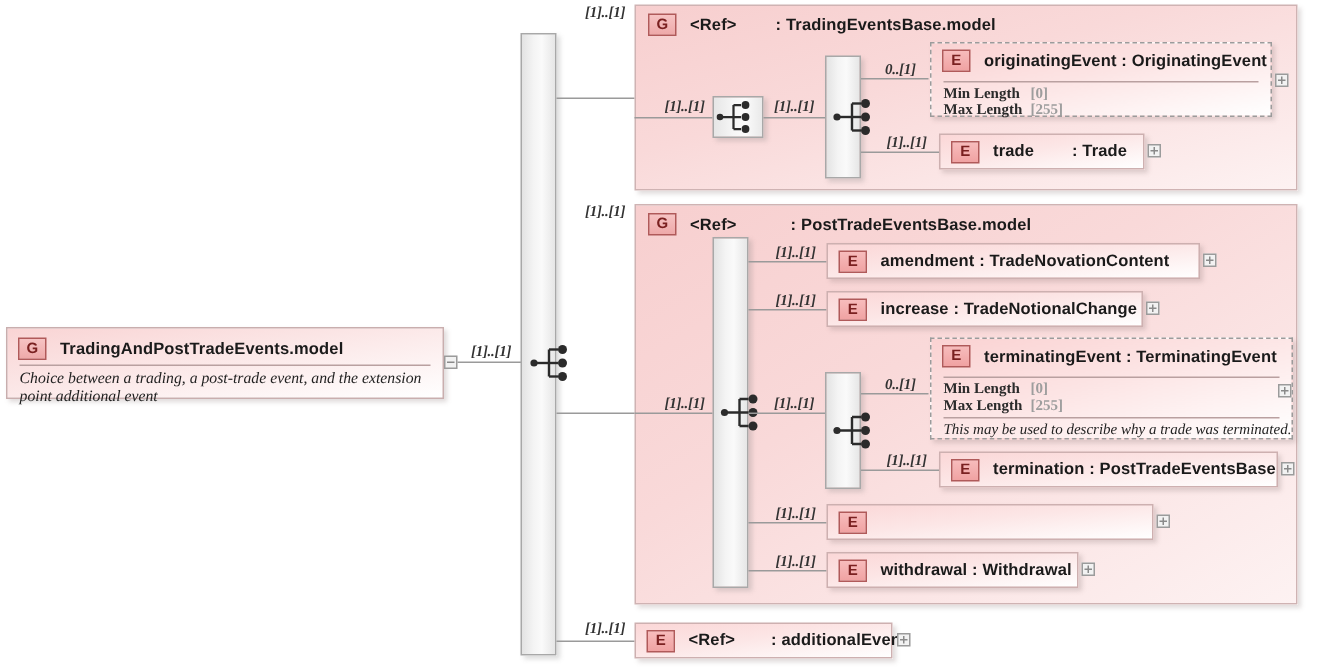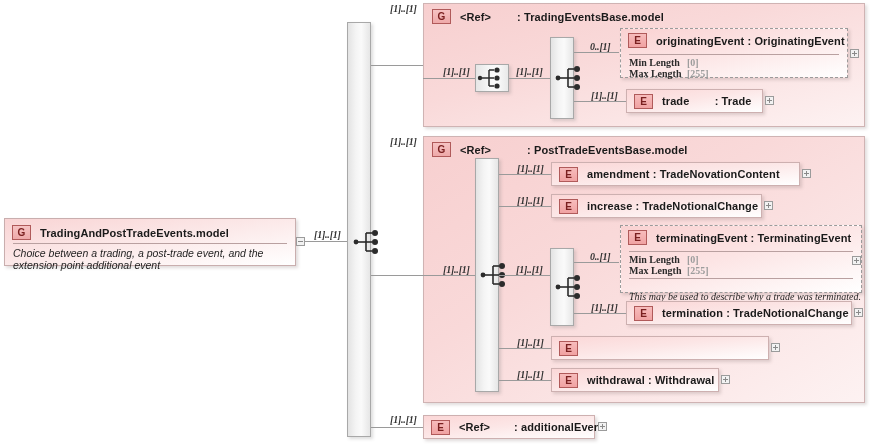--- a/index.html
+++ b/index.html
@@ -120,21 +120,21 @@
     font-size: 10px;
     font-weight: bold;
     color: #2b2b2b;
     line-height: 11px;
   }
   .facet-name { width: 58px; flex: 0 0 auto; }
   .facet-val { color: #9d9d9d; font-weight: bold; }
   .annot {
     border-top: 1px solid #b9a0a0;
     margin: 2px 8px 12px 8px;
-    padding-top: 12px;
+    padding-top: 2px;
     font-family: "Liberation Serif", serif;
     font-style: italic;
     font-size: 10px;
     color: #1f1f1f;
     line-height: 12px;
     white-space: nowrap;
   }
 
   
   .expander {
@@ -185,21 +185,21 @@
     position: absolute;
     background: linear-gradient(to bottom right, #f9d4d4 0%, #fbe5e5 40%, #ffffff 100%);
     border: 1px solid #c9aeae;
     box-sizing: border-box;
     box-shadow: 2px 2px 3px rgba(130,110,110,0.25);
   }
   .root-desc {
     border-top: 1px solid #b9a0a0;
     margin: 3px 8px 0 8px;
     padding-top: 3px;
-    font-family: Liberation Sans, sans-serif;
+    font-family: Liberation Serif, serif;
     font-style: italic;
     font-size: 10.5px;
     color: #1f1f1f;
     line-height: 12px;
   }
 </style>
 </head>
 <body>
 
 <div id="canvas">
@@ -385,21 +385,21 @@
       </div>
     </div>
     <div class="annot">This may be used to describe why a trade was terminated.</div>
   </div>
   <div class="expander plus" style="left:852px; top:256px;"></div>
 
   <div class="line-h" style="left:574px; top:313px; width:52px;"></div>
   <div class="card" style="left:591px; top:302px;">[1]..[1]</div>
   <div class="elem" style="left:626px; top:301px; width:226px; height:24px;">
     <span class="badge e">E</span>
-    <span class="elem-label">termination : TradeNotionalChange</span>
+    <span class="elem-label">termination : PostTradeEventsBase</span>
   </div>
   <div class="expander plus" style="left:854px; top:308px;"></div>
 
   <div class="line-h" style="left:499px; top:348px; width:52px;"></div>
   <div class="card" style="left:517px; top:337px;">[1]..[1]</div>
   <div class="elem" style="left:551px; top:336px; width:218px; height:24px;">
     <span class="badge e">E</span>
   </div>
   <div class="expander plus" style="left:771px; top:343px;"></div>
 

